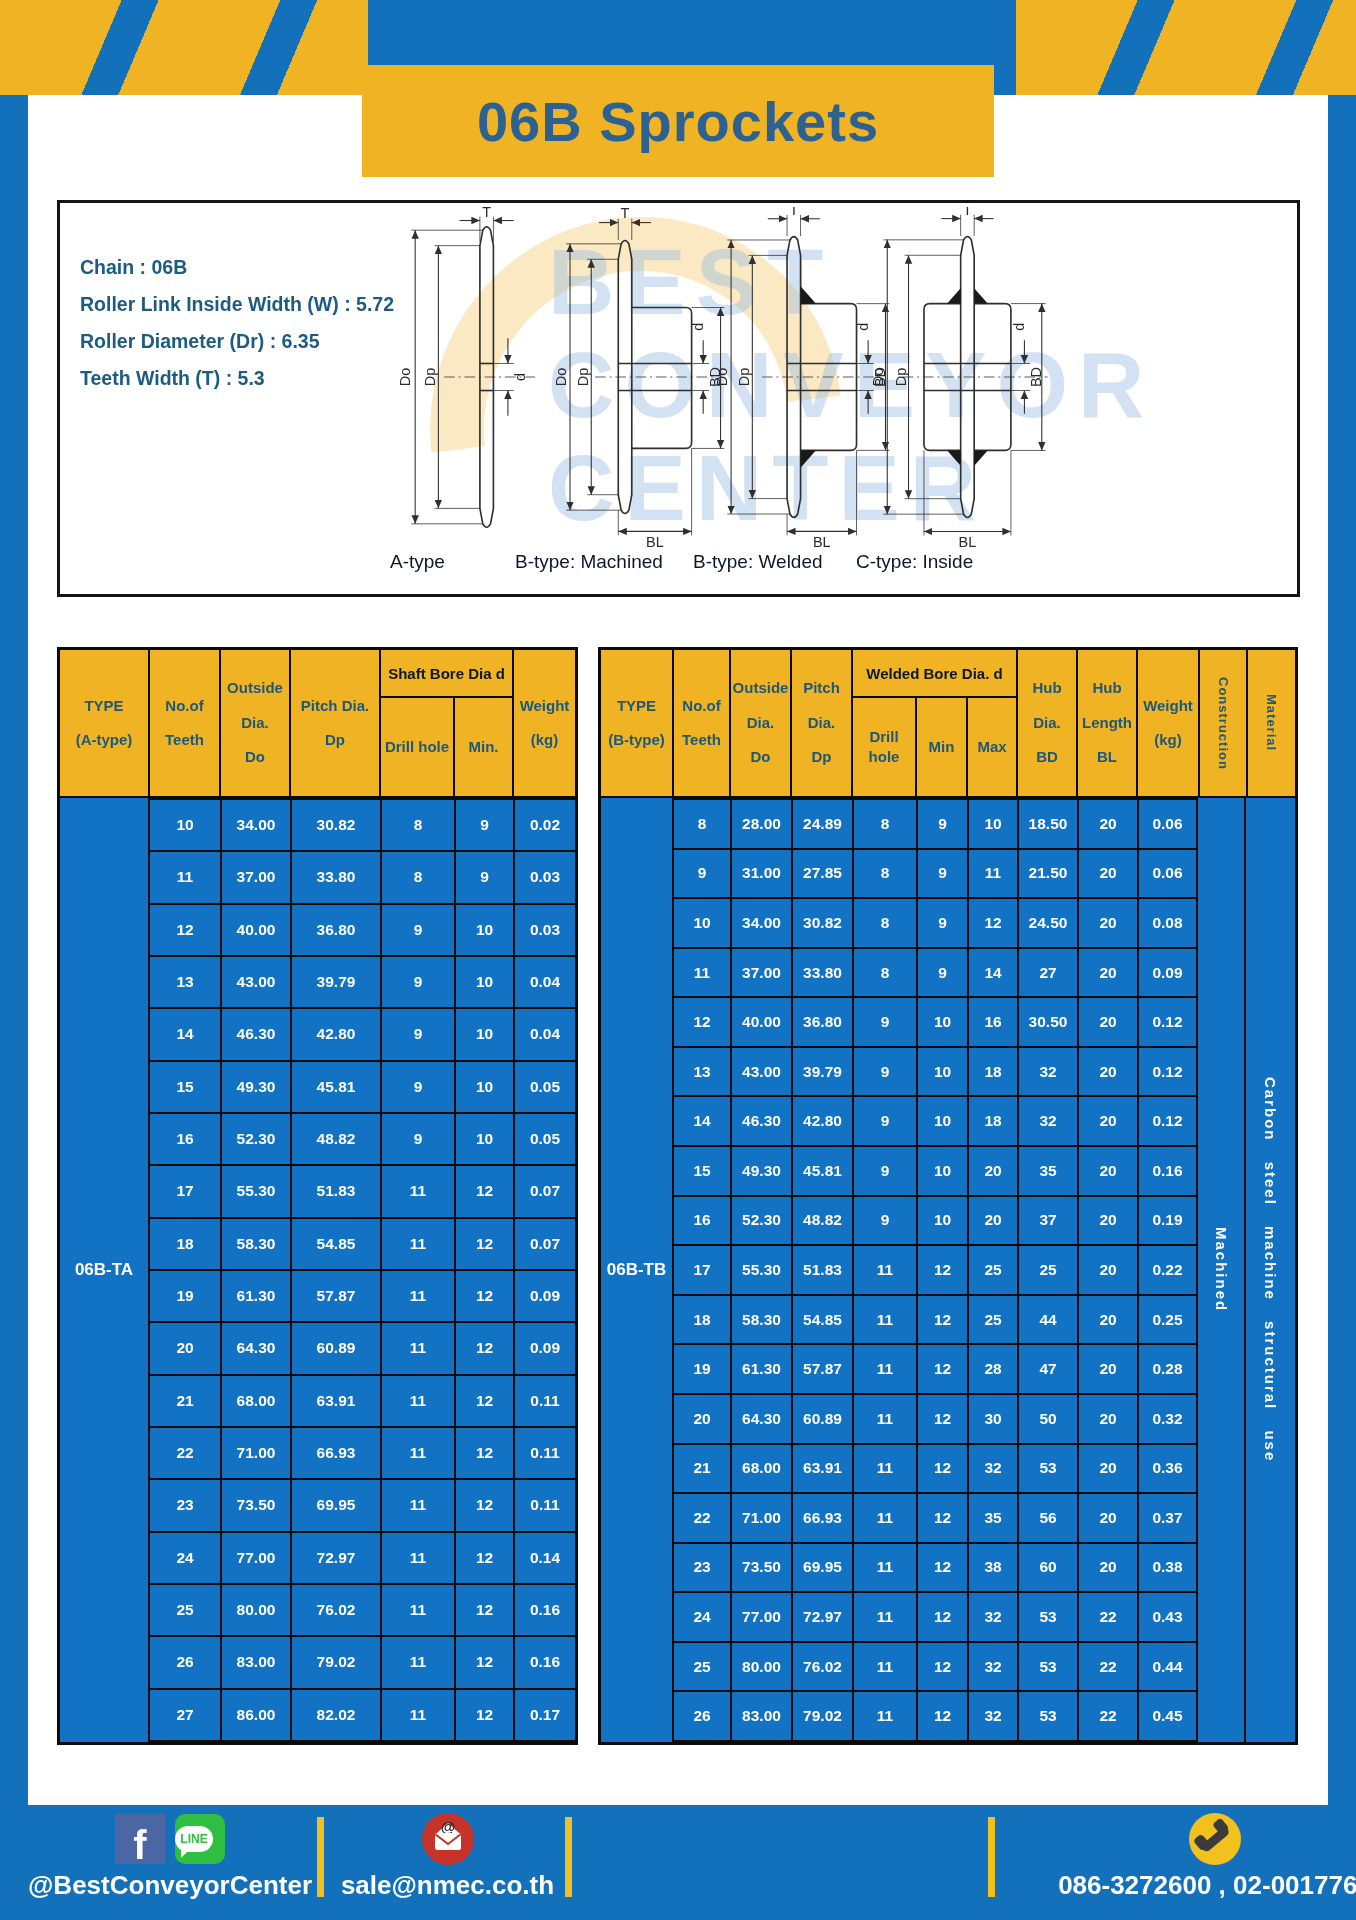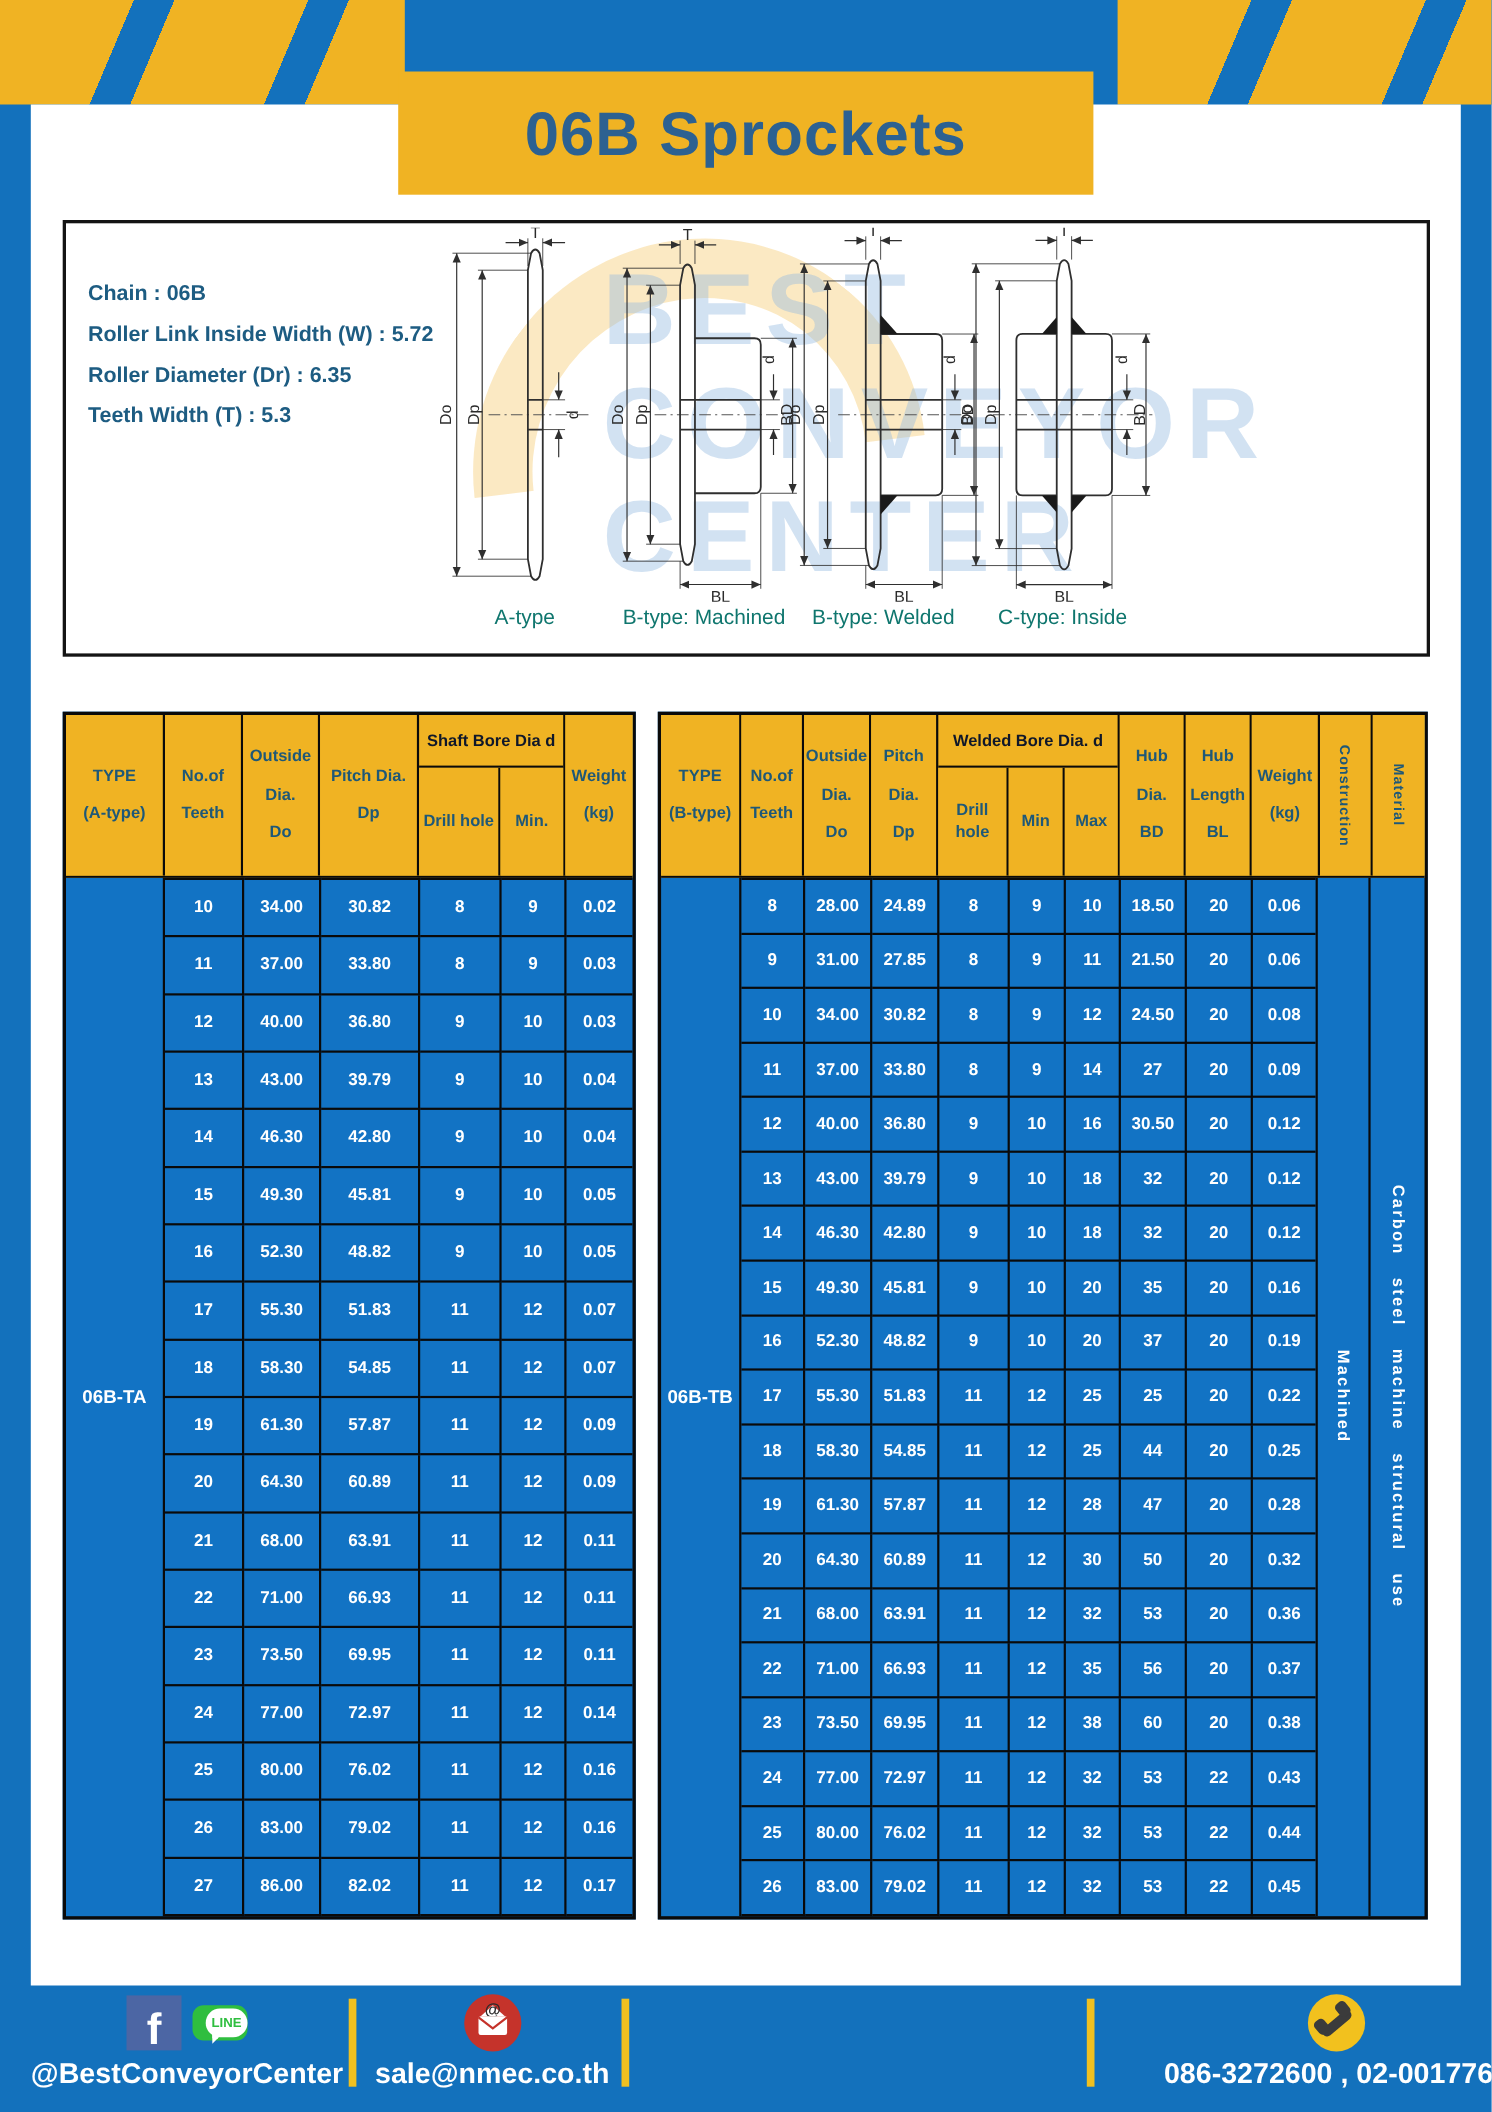--- a/index.html
+++ b/index.html
@@ -24,21 +24,21 @@
   .panel{position:absolute;left:57px;top:200px;width:1243px;height:397px;background:#fff;
     border:3px solid #141414;box-sizing:border-box;overflow:hidden}
   .wm-text{position:absolute;left:488px;top:28px;line-height:1.12;font-weight:800;font-size:92px;
     color:rgba(147,185,224,0.42);letter-spacing:10px;white-space:nowrap}
   .wm-swoosh{position:absolute;left:372px;top:12px;width:300px;height:310px;border-radius:50%;
     border:54px solid transparent;border-top-color:rgba(245,196,98,0.38);border-left-color:rgba(245,196,98,0.38);
     transform:rotate(38deg)}
   .specs{position:absolute;left:20px;top:46px;width:345px;color:#1D5C82;font-weight:700;
     font-size:19.5px;line-height:37px;white-space:nowrap}
   .drawing{position:absolute;top:4px}
-  .caption{position:absolute;top:348px;height:30px;text-align:center;font-size:19px;color:#0f766e}
+  .caption{position:absolute;top:348px;height:30px;font-size:19px;color:#0f172a}
   svg .part{fill:none;stroke:#2f2f2f;stroke-width:1.7}
   svg .weld{fill:#1a1a1a;stroke:none}
   svg .dim{stroke:#2f2f2f;stroke-width:1.1;fill:none}
   svg .ext{stroke:#2f2f2f;stroke-width:0.8}
   svg .cl{stroke:#555;stroke-width:1;stroke-dasharray:11 4 2 4}
   svg text{font-family:"Liberation Sans",sans-serif;font-size:15px;fill:#2b2b2b}
 
   
   .tbl{position:absolute;top:647px;height:1098px;border:3px solid #0A0A0A;box-sizing:border-box;
     background:#1273C4;display:flex;flex-direction:column}
@@ -70,21 +70,21 @@
   .dtable tr td:last-child{border-right:none}
 
   
   .footer{position:absolute;left:0;top:1805px;width:1356px;height:115px}
   .fgroup{position:absolute;top:8px;display:flex;flex-direction:column;align-items:center;gap:5px}
   .ficons{display:flex;gap:10px;height:52px;align-items:center}
   .flabel{color:#fff;font-weight:700;font-size:26px;white-space:nowrap}
   .fdiv{position:absolute;top:12px;width:7px;height:80px;background:#F0C020}
   .fb-icon{width:50px;height:50px;background:#4C66A4;color:#fff;font-weight:800;font-size:40px;
     display:flex;align-items:flex-end;justify-content:center;line-height:0.95}
-  .line-icon{width:50px;height:32px;background:#2FBE3F;border-radius:10px;display:flex;align-items:center;justify-content:flex-end}
+  .line-icon{width:50px;height:50px;background:#2FBE3F;border-radius:10px;display:flex;align-items:center;justify-content:flex-start}
   .line-bubble{position:relative;width:38px;height:26px;background:#fff;border-radius:13px;display:flex;
     align-items:center;justify-content:center;color:#2FBE3F;font-weight:800;font-size:12px}
   .line-bubble::after{content:"";position:absolute;left:6px;bottom:-6px;border:5px solid transparent;
     border-top-color:#fff;border-left-color:#fff}
 </style>
 </head>
 <body>
 
 <div class="top-band">
   <div class="stripes left"></div>

